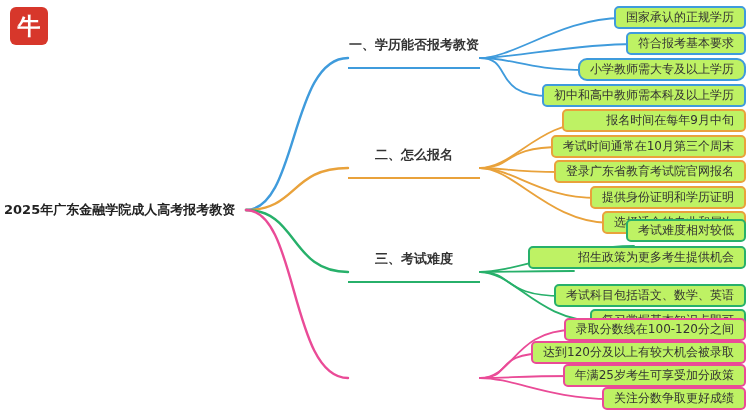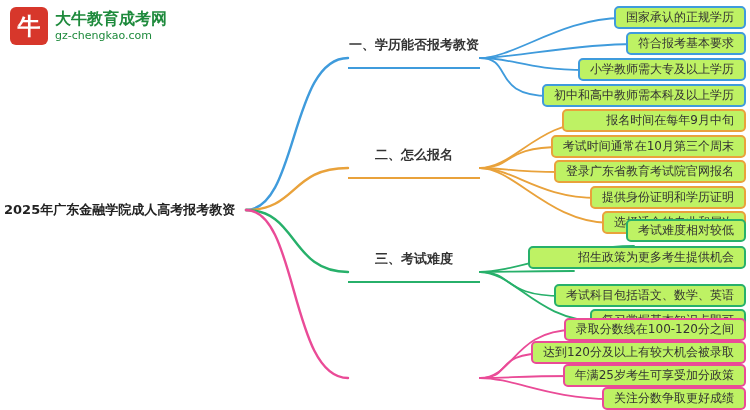--- a/index.html
+++ b/index.html
@@ -75,35 +75,31 @@
     <path class="link" d="M480,272 C514,272 538,321 598,321" style="--c: #27b06a;"></path>
 
     <path class="link" d="M480,378 C514,378 514,330 574,330" style="--c: #ea4b97;"></path>
     <path class="link" d="M480,378 C514,378 490,353 550,353" style="--c: #ea4b97;"></path>
     <path class="link" d="M480,378 C514,378 514,376 574,376" style="--c: #ea4b97;"></path>
     <path class="link" d="M480,378 C514,378 550,399 610,399" style="--c: #ea4b97;"></path>
   </svg>
 
   <div class="logo">
     <div class="logo-icon">牛</div>
-    <div class="logo-text">
-      <div class="logo-title">大牛教育成考网</div>
-      <div class="logo-url">gz-chengkao.com</div>
-    </div>
   </div>
 
   <div class="root-node">2025年广东金融学院成人高考报考教资</div>
 
   <div class="branch-label" style="top: 36px; --c: #3f9bdc;">一、学历能否报考教资</div>
   <div class="branch-label" style="top: 146px; --c: #e9a23b;">二、怎么报名</div>
   <div class="branch-label" style="top: 250px; --c: #27b06a;">三、考试难度</div>
 
   <div class="leaf" style="top: 6px; --c: #3f9bdc;">国家承认的正规学历</div>
   <div class="leaf" style="top: 32px; --c: #3f9bdc;">符合报考基本要求</div>
-  <div class="leaf" style="top: 58px; --c: #3f9bdc;">小学教师需大专及以上学历</div>
+  <div class="leaf" style="top: 58px; border-radius: 9px; --c: #3f9bdc;">小学教师需大专及以上学历</div>
   <div class="leaf" style="top: 84px; --c: #3f9bdc;">初中和高中教师需本科及以上学历</div>
 
   <div class="leaf" style="top: 109px; padding-left: 42px; --c: #e9a23b;">报名时间在每年9月中旬</div>
   <div class="leaf" style="top: 135px; --c: #e9a23b;">考试时间通常在10月第三个周末</div>
   <div class="leaf" style="top: 160px; --c: #e9a23b;">登录广东省教育考试院官网报名</div>
   <div class="leaf" style="top: 186px; --c: #e9a23b;">提供身份证明和学历证明</div>
   <div class="leaf" style="top: 211px; --c: #e9a23b;">选择适合的专业和层次</div>
 
   <div class="leaf" style="top: 219px; --c: #27b06a;">考试难度相对较低</div>
   <div class="leaf" style="top: 246px; padding-left: 48px; --c: #27b06a;">招生政策为更多考生提供机会</div>

